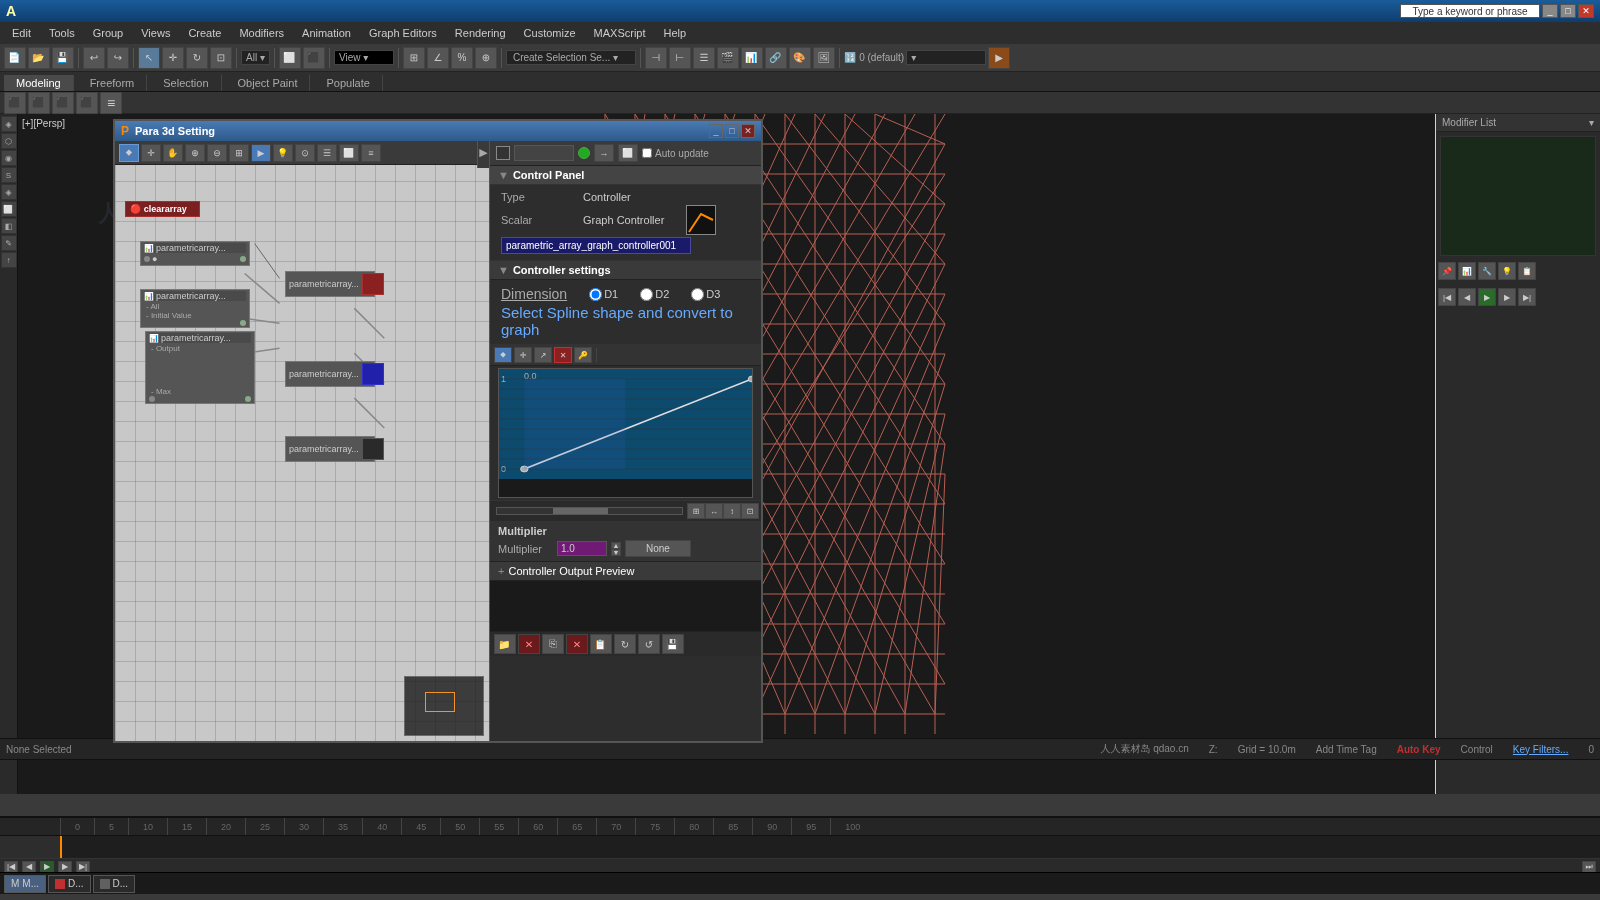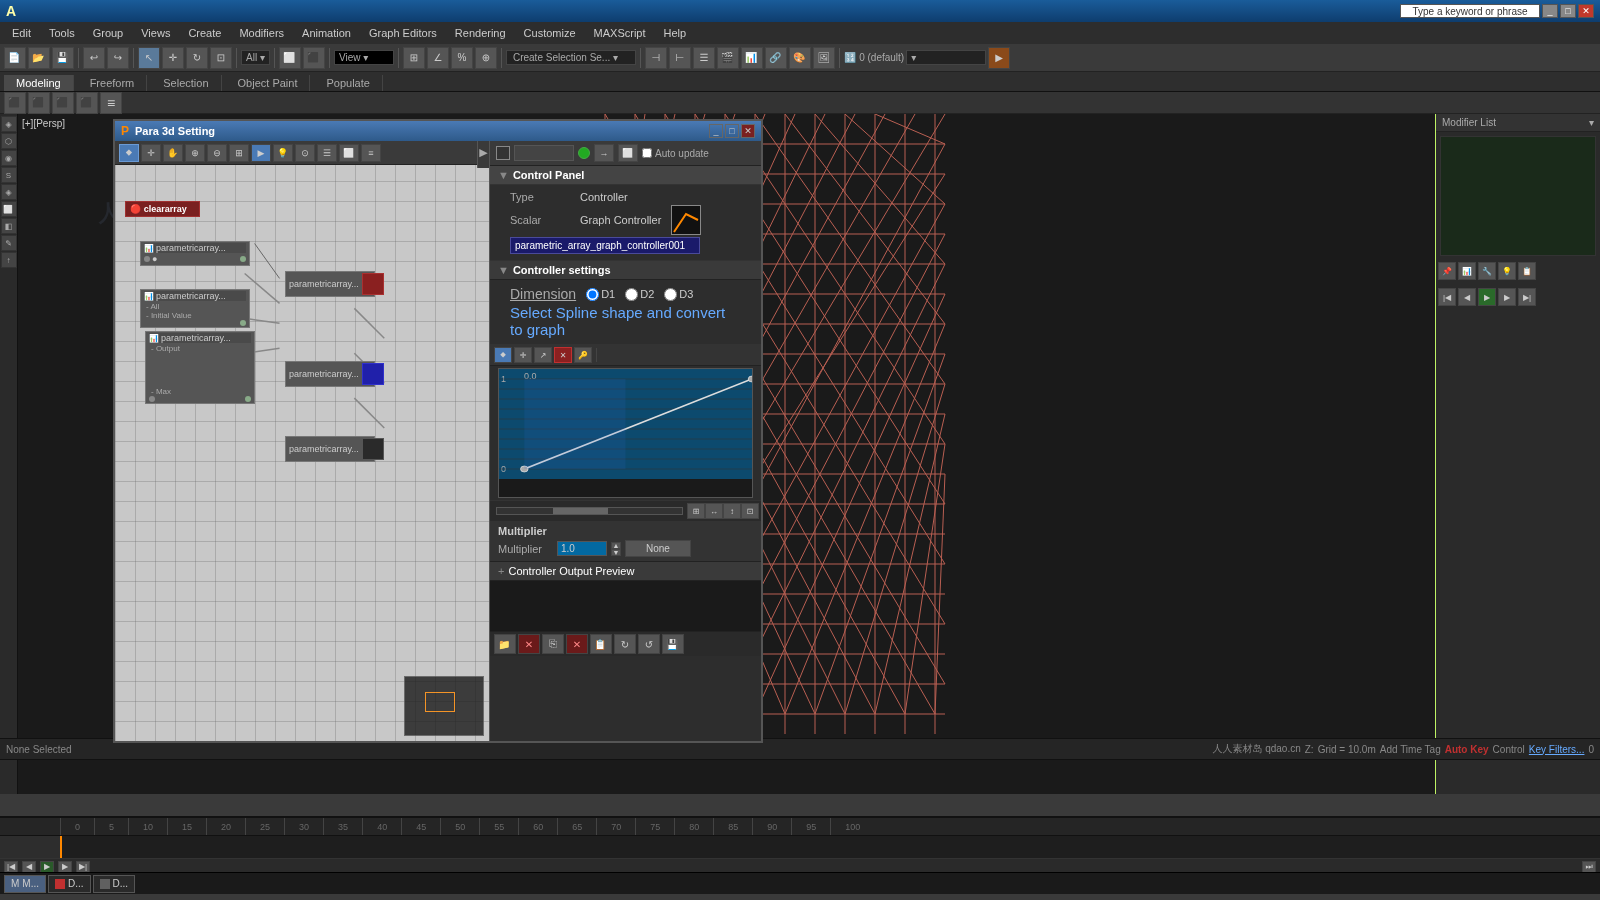--- a/index.html
+++ b/index.html
@@ -114,21 +114,21 @@
     
     #cp-header {
       background: #444; padding: 3px 8px; font-weight: bold; color: #fff; font-size: 11px;
       border-bottom: 1px solid #333; display: flex; align-items: center; gap: 4px;
     }
 
     .cp-section {
       padding: 4px 8px; border-bottom: 1px solid #333;
     }
     .cp-row {
-      display: flex; align-items: center; gap: 10px; margin: 2px 12px; font-size: 11px;
+      display: flex; align-items: center; gap: 22px; margin: 2px 3px; font-size: 11px;
     }
     .cp-label { color: #aaa; min-width: 60px; }
     .cp-value { color: #ccc; }
     .cp-input {
       background: #1a1a6a; border: 1px solid #4a4a9a; color: #fff;
       padding: 2px 4px; font-size: 10px; width: 180px;
     }
 
     
     .graph-ctrl-icon {
@@ -160,21 +160,21 @@
       display: flex; align-items: center; padding: 2px; background: #2a2a2a; border-top: 1px solid #333;
     }
 
     
     .mult-section {
       padding: 4px 8px; background: #333; border-bottom: 1px solid #222;
     }
     .mult-header { font-weight: bold; color: #ccc; font-size: 11px; margin-bottom: 3px; }
     .mult-row { display: flex; align-items: center; gap: 4px; }
     .mult-input {
-      width: 50px; background: #0369a1; border: 1px solid #555; color: #ccc;
+      width: 50px; background: #701a75; border: 1px solid #555; color: #ccc;
       padding: 1px 3px; font-size: 10px;
     }
     .mult-spinner { display: flex; flex-direction: column; }
     .mult-arrow { width: 10px; height: 7px; background: #555; border: 1px solid #444; font-size: 7px; display: flex; align-items: center; justify-content: center; cursor: pointer; color: #ccc; }
     .mult-none-btn {
       background: #555; border: 1px solid #444; padding: 2px 20px; color: #ccc; font-size: 10px; cursor: pointer;
     }
 
     
     #cop-header {
@@ -771,21 +771,21 @@
     <div style="display:flex;gap:2px;padding:2px;flex-wrap:wrap;margin-top:4px;">
       <div class="tb-btn" style="width:18px;height:18px;font-size:8px;">|◀</div>
       <div class="tb-btn" style="width:18px;height:18px;font-size:8px;">◀</div>
       <div class="tb-btn" style="width:18px;height:18px;font-size:8px;background:#2a6a2a;">▶</div>
       <div class="tb-btn" style="width:18px;height:18px;font-size:8px;">▶</div>
       <div class="tb-btn" style="width:18px;height:18px;font-size:8px;">▶|</div>
     </div>
   </div>
 </div>
 
-<div id="statusbar" style="position:relative;width:100%;height:22px;background:#252525;border-top:1px solid #111;display:flex;align-items:center;padding:0 6px;gap:4px;font-size:10px;color:#888;">
+<div id="statusbar" style="position:relative;width:100%;height:22px;background:#252525;border-top:1px solid #111;display:flex;align-items:center;padding:0 6px;gap:20px;font-size:10px;color:#888;">
   <span>None Selected</span>
   <span style="margin-left:auto;">人人素材岛 qdao.cn</span>
   <span>Z:</span>
   <span>Grid = 10.0m</span>
   <span>Add Time Tag</span>
   <span style="color:#c03030;font-weight:bold;">Auto Key</span>
   <span>Control</span>
   <span style="color:#6af;text-decoration:underline;cursor:pointer;">Key Filters...</span>
   <span>0</span>
 </div>

